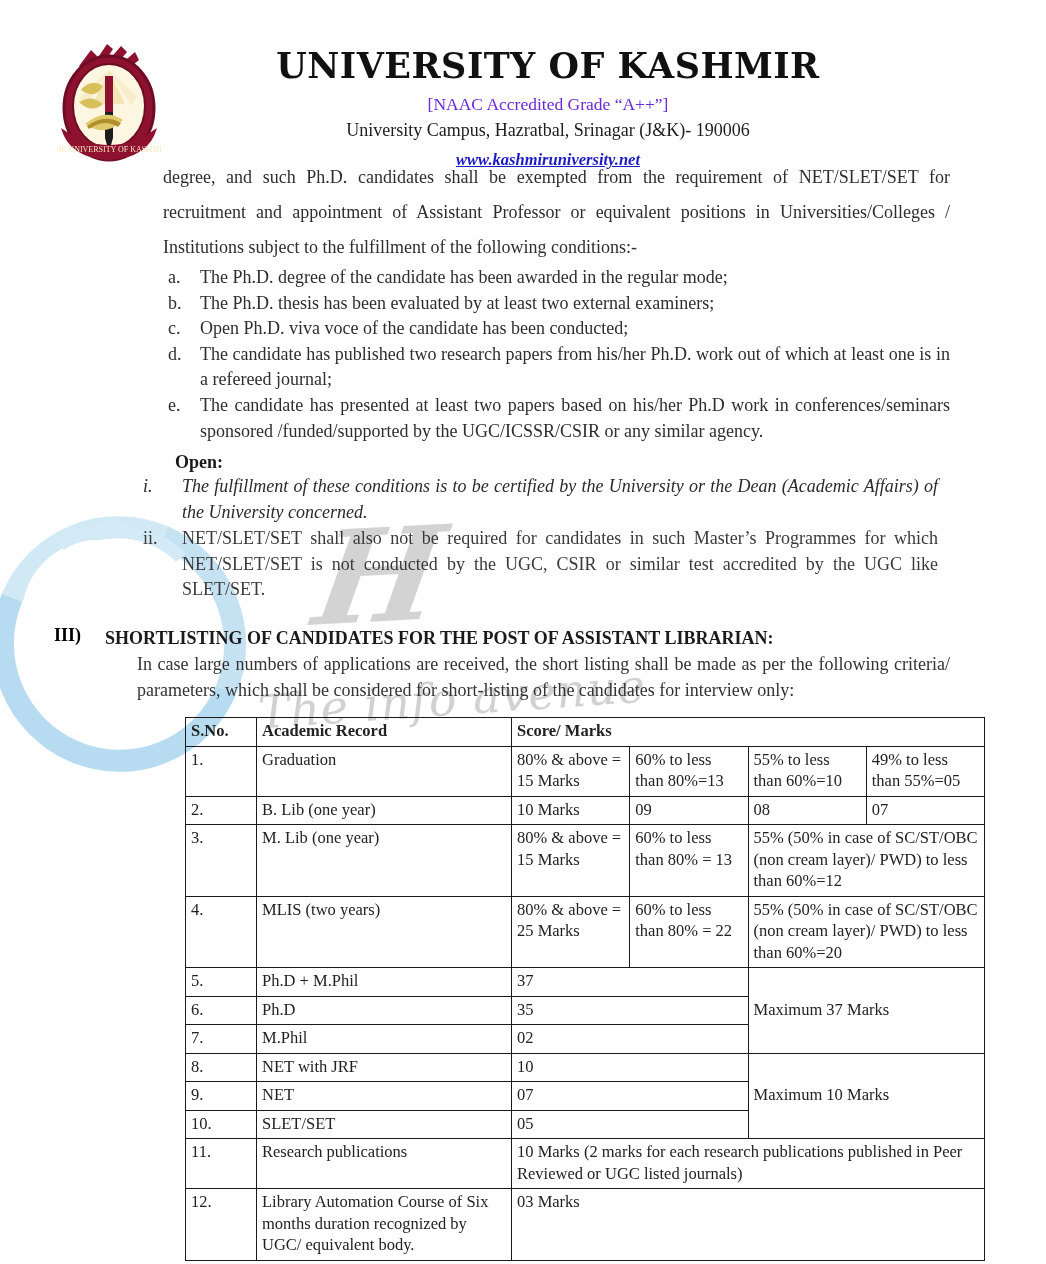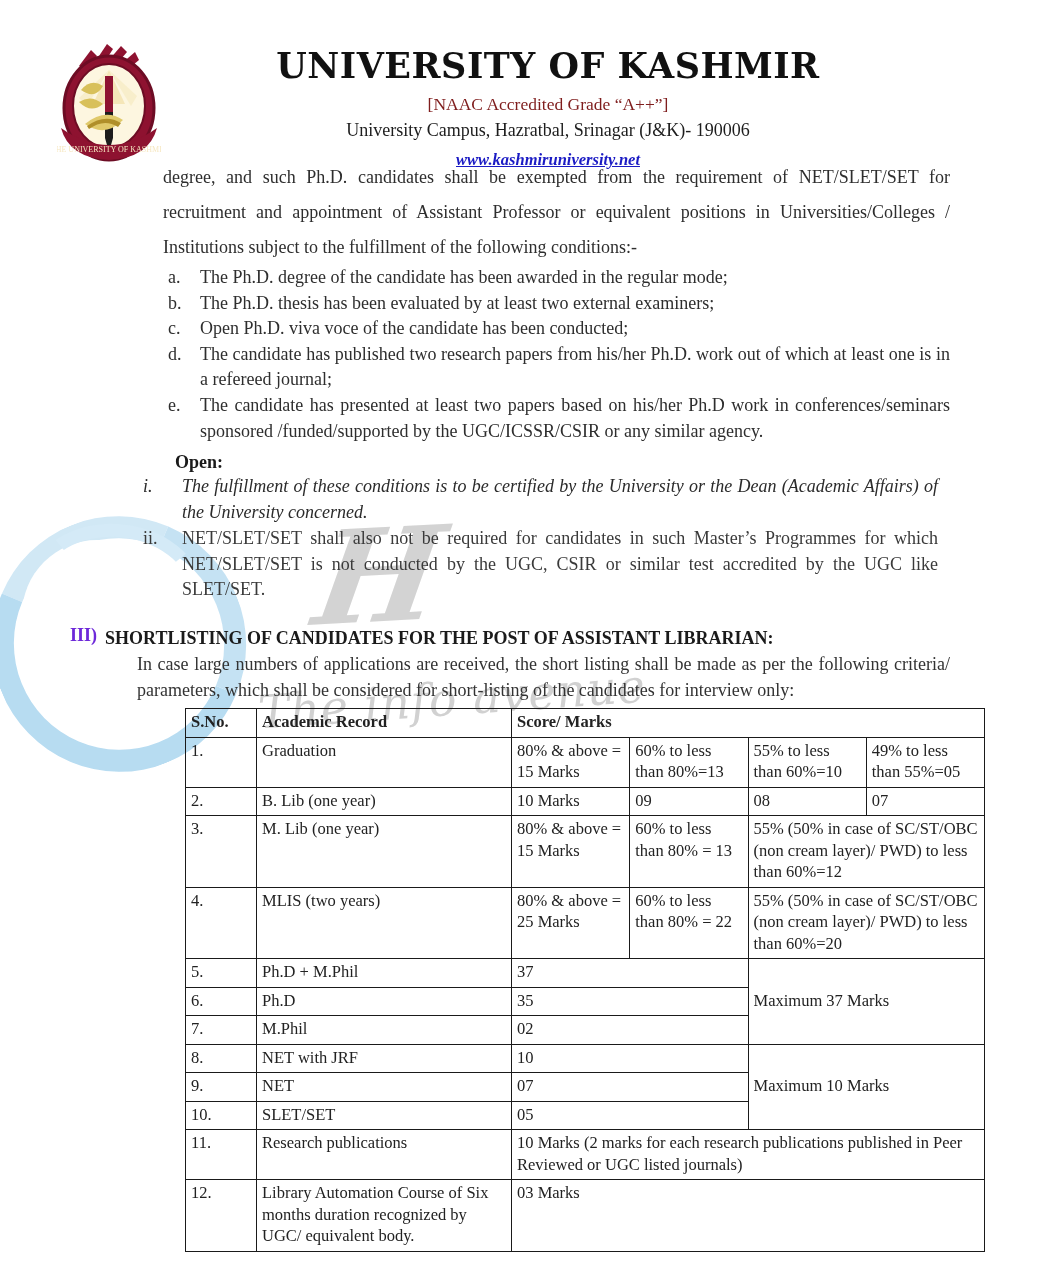--- a/index.html
+++ b/index.html
@@ -106,21 +106,21 @@
     font-size: 35px;
     letter-spacing: .5px;
     color: #111;
     margin: 0 0 8px 0;
     line-height: 1.05;
   }
   .naac {
     font-size: 17.5px;
     margin: 0 0 2px 0;
     line-height: 1.35;
-    color: #7f1d1d;
+    color: #6d28d9;
   }
   .campus {
     font-size: 18px;
     margin: 0 0 1px 0;
     line-height: 1.35;
     color: #1d1d1d;
   }
   .weburl {
     font-size: 16.5px;
     font-weight: bold;
@@ -181,46 +181,46 @@
     left: 143px;
     width: 32px;
     text-align: left;
   }
   .roman-list li.ital { font-style: italic; color: #2b2b2b; }
 
   
   .sec3 { position: relative; margin-top: 22px; }
   .sec3 .rn {
     position: absolute;
-    left: 70px;
+    left: 54px;
     top: 0;
     font-weight: bold;
     font-size: 18px;
-    color: #6d28d9;
+    color: #000000;
   }
   .sec3 .head {
     padding-left: 105px;
     padding-right: 48px;
     font-size: 18px;
     font-weight: bold;
     color: #1a1a1a;
     line-height: 26px;
   }
   .sec3 .sub {
     padding-left: 137px;
     padding-right: 48px;
     font-size: 18px;
     line-height: 25.6px;
     text-align: justify;
     color: #333;
     margin-top: 1px;
   }
 
   
-  .tbl-wrap { padding-left: 185px; padding-right: 62px; margin-top: 5px; }
+  .tbl-wrap { padding-left: 185px; padding-right: 62px; margin-top: 14px; }
   table.crit {
     border-collapse: collapse;
     width: 800px;
     table-layout: fixed;
     font-size: 16.5px;
     color: #222;
   }
   table.crit td, table.crit th {
     border: 1px solid #1a1a1a;
     vertical-align: top;

